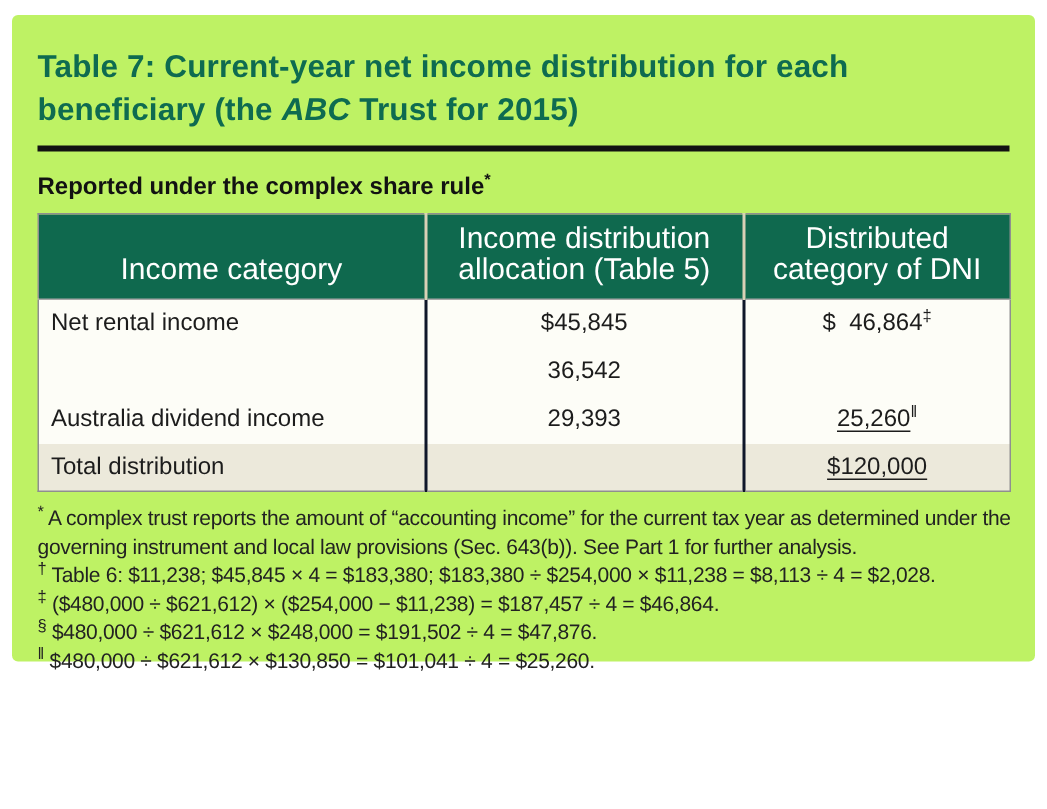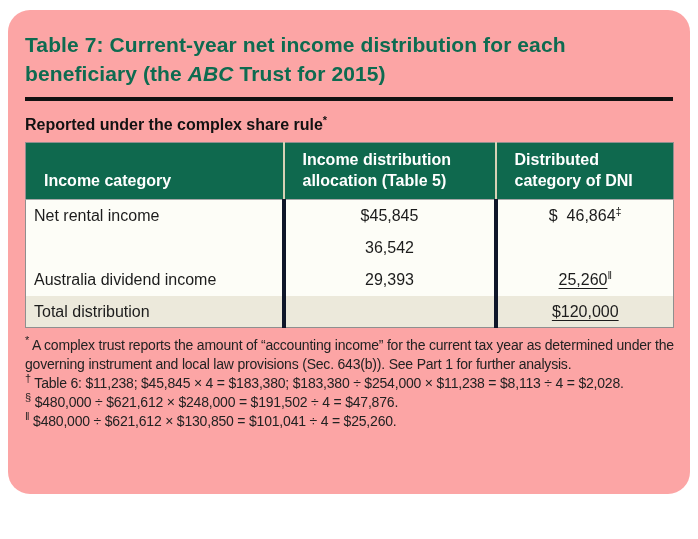--- a/index.html
+++ b/index.html
@@ -6,23 +6,23 @@
   html, body {
     margin: 0; padding: 0;
     width: 698px; height: 539px;
     background: #ffffff;
     font-family: "Liberation Sans", "DejaVu Sans", sans-serif;
     overflow: hidden;
   }
   .card {
     position: absolute;
     left: 8px; top: 10px;
-    width: 682px; height: 484px;
-    background: #fca5a5;
-    border-radius: 22px;
+    width: 682px; height: 431px;
+    background: #bef264;
+    border-radius: 4px;
     padding: 12px 17px 14px 17px;
   }
   .title {
     margin: 8px 0 0 0;
     color: #0e6b50;
     font-size: 21px;
     font-weight: bold;
     line-height: 29px;
     letter-spacing: 0.1px;
   }
@@ -46,36 +46,36 @@
     width: 648px;
     border-collapse: collapse;
     table-layout: fixed;
     border: 1px solid #8f8f8f;
     font-size: 16px;
     color: #1c1c1c;
   }
   table.t7 thead th {
     background: #0f694e;
     color: #ffffff;
-    font-weight: bold;
-    font-size: 16px;
+    font-weight: normal;
+    font-size: 20px;
     line-height: 21px;
-    text-align: left;
+    text-align: center;
     vertical-align: bottom;
     padding: 6px 18px 8px 18px;
     height: 52px;
     border-bottom: 1px solid #a8a8a8;
   }
   table.t7 thead th + th { border-left: 2px solid #d8d1b6; }
   table.t7 tbody td {
     height: 32px;
     padding: 2px 8px;
     vertical-align: middle;
   }
-  table.t7 tbody td + td { border-left: 4px solid #0f172a; }
+  table.t7 tbody td + td { border-left: 2px solid #0f172a; }
   table.t7 tbody tr.white { background: #fdfdf7; }
   table.t7 tbody tr.beige { background: #ece9db; }
   td.cat { text-align: left; padding-left: 10px; }
   td.num { text-align: center; }
   .val { white-space: pre; }
   .u { text-decoration: underline; text-underline-offset: 3px; }
   td sup, .fn sup {
     font-size: 11px;
     vertical-align: super;
     line-height: 0;
@@ -135,17 +135,18 @@
         <td class="cat">Total distribution</td>
         <td class="num"><span class="val"></span></td>
         <td class="num"><span class="val u">$120,000</span></td>
       </tr>
     </tbody>
   </table>
 
   <div class="footnotes">
     <p class="fn"><sup>*</sup> <span>A complex trust reports the amount of “accounting income” for the current tax year as determined under the governing instrument and local law provisions (Sec. 643(b)). See Part 1 for further analysis.</span></p>
     <p class="fn"><sup>†</sup> <span>Table 6: $11,238; $45,845 × 4 = $183,380; $183,380 ÷ $254,000 × $11,238 = $8,113 ÷ 4 = $2,028.</span></p>
+    <p class="fn"><sup>‡</sup> <span>($480,000 ÷ $621,612) × ($254,000 − $11,238) = $187,457 ÷ 4 = $46,864.</span></p>
     <p class="fn"><sup>§</sup> <span>$480,000 ÷ $621,612 × $248,000 = $191,502 ÷ 4 = $47,876.</span></p>
     <p class="fn"><sup>‖</sup> <span>$480,000 ÷ $621,612 × $130,850 = $101,041 ÷ 4 = $25,260.</span></p>
   </div>
 
 </div>
 
 </body></html>

